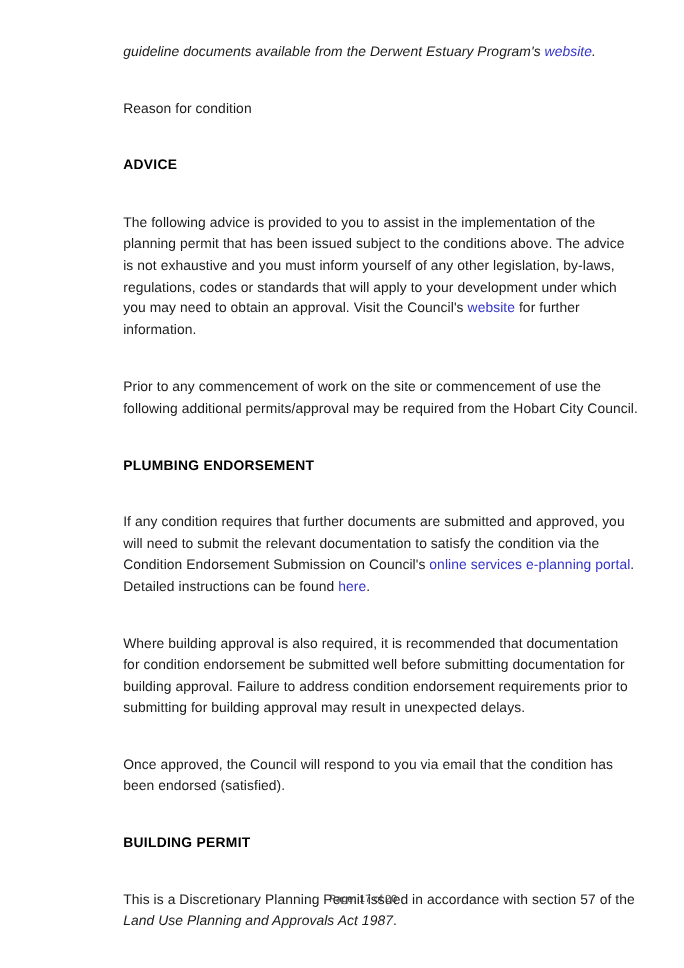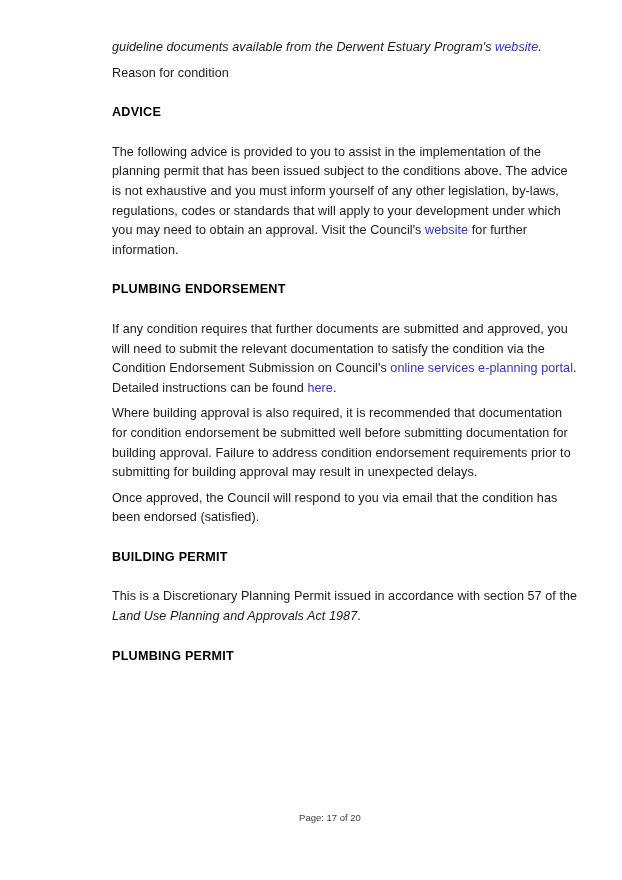--- a/index.html
+++ b/index.html
@@ -30,33 +30,33 @@
   }
   p.para {
     margin: 0 0 0 0;
     font-size: 12.6px;
     line-height: 19.6px;
     color: #1a1a1a;
     text-align: left;
     letter-spacing: 0.005em;
   }
   p.para + p.para {
-    margin-top: 6px;
+    margin-top: 32px;
   }
   h2.heading {
     margin: 0;
     font-size: 12.6px;
     line-height: 19.6px;
     font-weight: bold;
     letter-spacing: 0.02em;
     color: #000000;
   }
   p.para + h2.heading,
   h2.heading + p.para {
-    margin-top: 20px;
+    margin-top: 32px;
   }
   .italic {
     font-style: italic;
   }
   .link {
     color: #3232c8;
     text-decoration: none;
   }
   .footer {
     position: absolute;
@@ -72,20 +72,21 @@
 </head>
 <body>
 
 <div class="page">
 
   <div class="content">
       <p class="para"><span class="italic">guideline documents available from the Derwent Estuary Program's </span><a class="link italic" href="#">website</a><span class="italic">.</span></p>
       <p class="para"><span class="">Reason for condition</span></p>
       <h2 class="heading"><span class="">ADVICE</span></h2>
       <p class="para"><span class="">The following advice is provided to you to assist in the implementation of the planning permit that has been issued subject to the conditions above. The advice is not exhaustive and you must inform yourself of any other legislation, by-laws, regulations, codes or standards that will apply to your development under which you may need to obtain an approval. Visit the Council's </span><a class="link" href="#">website</a><span class=""> for further information.</span></p>
+      <p class="para"><span class="">Prior to any commencement of work on the site or commencement of use the following additional permits/approval may be required from the Hobart City Council.</span></p>
       <h2 class="heading"><span class="">PLUMBING ENDORSEMENT</span></h2>
       <p class="para"><span class="">If any condition requires that further documents are submitted and approved, you will need to submit the relevant documentation to satisfy the condition via the Condition Endorsement Submission on Council's </span><a class="link" href="#">online services e-planning portal</a><span class="">. Detailed instructions can be found </span><a class="link" href="#">here</a><span class="">.</span></p>
       <p class="para"><span class="">Where building approval is also required, it is recommended that documentation for condition endorsement be submitted well before submitting documentation for building approval. Failure to address condition endorsement requirements prior to submitting for building approval may result in unexpected delays.</span></p>
       <p class="para"><span class="">Once approved, the Council will respond to you via email that the condition has been endorsed (satisfied).</span></p>
       <h2 class="heading"><span class="">BUILDING PERMIT</span></h2>
       <p class="para"><span class="">This is a Discretionary Planning Permit issued in accordance with section 57 of the </span><span class="italic">Land Use Planning and Approvals Act 1987</span><span class="">.</span></p>
       <h2 class="heading"><span class="">PLUMBING PERMIT</span></h2>
     </div>
 
   <div class="footer">

